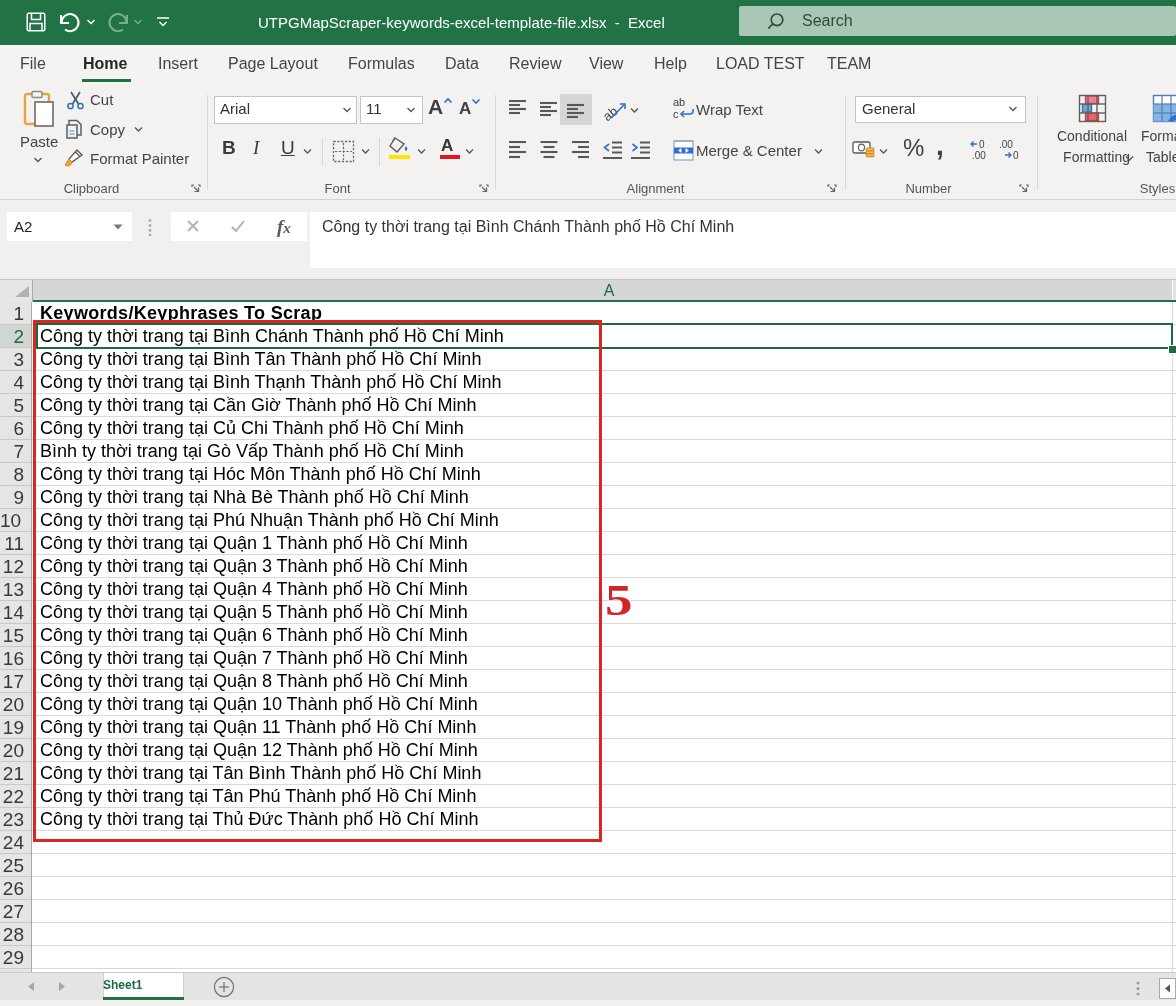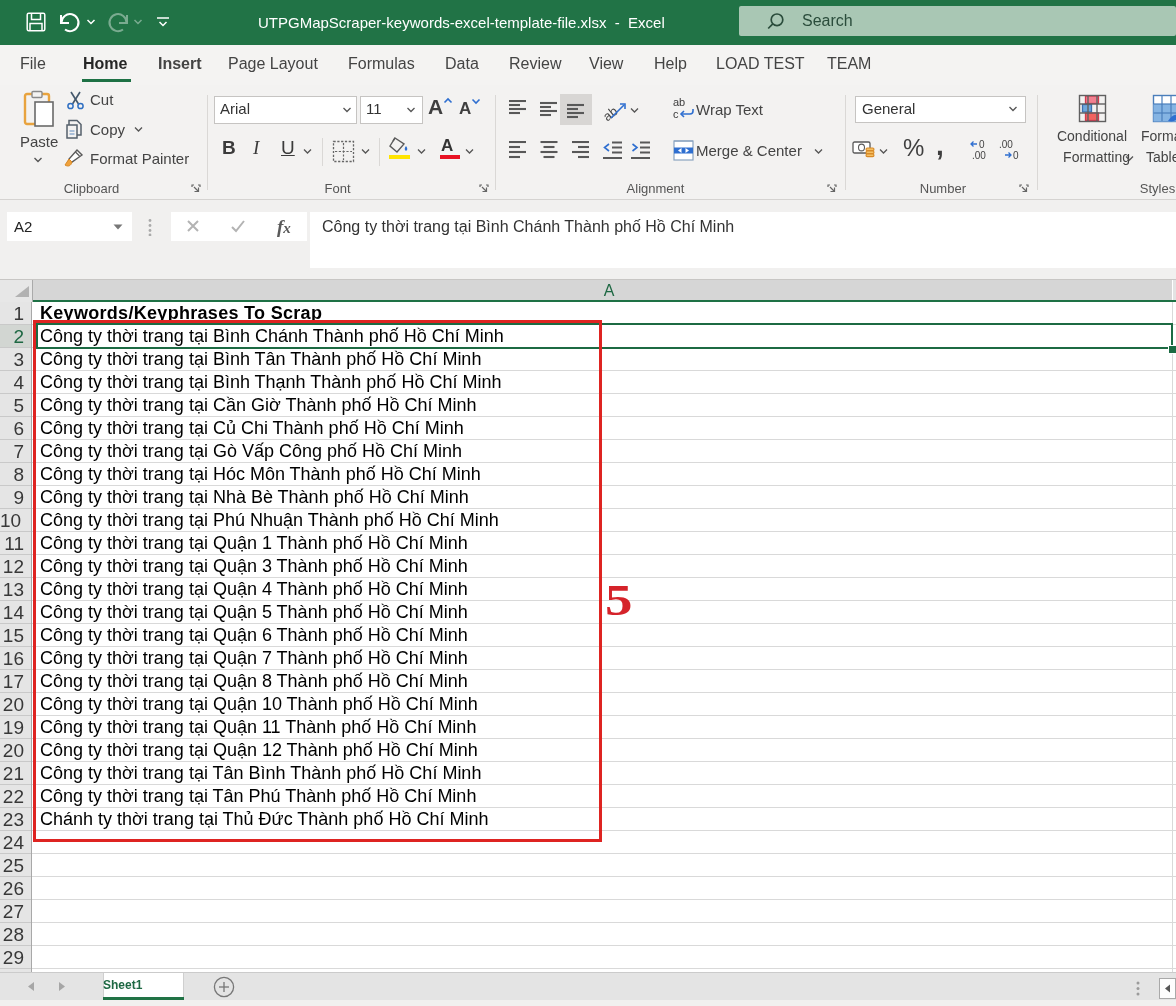--- a/index.html
+++ b/index.html
@@ -33,21 +33,21 @@
 <div style="position:absolute;left:258px;top:0;height:45px;line-height:45px;color:#fff;font-size:15px;white-space:pre">UTPGMapScraper-keywords-excel-template-file.xlsx  -  Excel</div>
 <div style="position:absolute;left:739px;top:6px;width:437px;height:30px;background:#a9c7b4;border-radius:2px"></div>
 <svg style="position:absolute;left:767px;top:13px" width="17" height="17" viewBox="0 0 17 17">
 <circle cx="10" cy="6.8" r="5.8" fill="none" stroke="#2a4c3b" stroke-width="1.7"></circle>
 <line x1="5.8" y1="10.9" x2="1.2" y2="15.5" stroke="#2a4c3b" stroke-width="1.7"></line>
 </svg>
 <div style="position:absolute;left:802px;top:6px;height:30px;line-height:30px;font-size:16px;color:#2a4c3b">Search</div>
 <div style="position:absolute;left:0;top:45px;width:1176px;height:40px;background:#f4f3f2"></div>
 <div style="position:absolute;left:20px;top:45px;height:38px;line-height:38px;font-size:16px;color:#444;font-weight:normal">File</div>
 <div style="position:absolute;left:83px;top:45px;height:38px;line-height:38px;font-size:16px;color:#262626;font-weight:bold">Home</div>
-<div style="position:absolute;left:158px;top:45px;height:38px;line-height:38px;font-size:16px;color:#444;font-weight:bold">Insert</div>
+<div style="position:absolute;left:158px;top:45px;height:38px;line-height:38px;font-size:16px;color:#444;font-weight:normal">Insert</div>
 <div style="position:absolute;left:228px;top:45px;height:38px;line-height:38px;font-size:16px;color:#444;font-weight:normal">Page Layout</div>
 <div style="position:absolute;left:348px;top:45px;height:38px;line-height:38px;font-size:16px;color:#444;font-weight:normal">Formulas</div>
 <div style="position:absolute;left:445px;top:45px;height:38px;line-height:38px;font-size:16px;color:#444;font-weight:normal">Data</div>
 <div style="position:absolute;left:509px;top:45px;height:38px;line-height:38px;font-size:16px;color:#444;font-weight:normal">Review</div>
 <div style="position:absolute;left:589px;top:45px;height:38px;line-height:38px;font-size:16px;color:#444;font-weight:normal">View</div>
 <div style="position:absolute;left:654px;top:45px;height:38px;line-height:38px;font-size:16px;color:#444;font-weight:normal">Help</div>
 <div style="position:absolute;left:716px;top:45px;height:38px;line-height:38px;font-size:16px;color:#444;font-weight:normal">LOAD TEST</div>
 <div style="position:absolute;left:827px;top:45px;height:38px;line-height:38px;font-size:16px;color:#444;font-weight:normal">TEAM</div>
 <div style="position:absolute;left:82px;top:79px;width:49px;height:3px;background:#1e7145"></div>
 <div style="position:absolute;left:0;top:85px;width:1176px;height:114px;background:#f3f2f1"></div>
@@ -250,21 +250,21 @@
 <svg style="position:absolute;left:969px;top:139px" width="24" height="22" viewBox="0 0 24 22">
 <text x="10" y="9" font-size="10" fill="#444" font-family="Liberation Sans">0</text>
 <text x="3" y="20" font-size="10" fill="#444" font-family="Liberation Sans">.00</text>
 <path d="M8 5 H2 M4.5 2.5 L2 5 L4.5 7.5" fill="none" stroke="#2f6fd0" stroke-width="1.3"></path>
 </svg>
 <svg style="position:absolute;left:997px;top:139px" width="24" height="22" viewBox="0 0 24 22">
 <text x="2" y="9" font-size="10" fill="#444" font-family="Liberation Sans">.00</text>
 <text x="16" y="20" font-size="10" fill="#444" font-family="Liberation Sans">0</text>
 <path d="M8 16 H14 M11.5 13.5 L14 16 L11.5 18.5" fill="none" stroke="#2f6fd0" stroke-width="1.3"></path>
 </svg>
-<div style="position:absolute;left:891px;top:181px;width:75px;text-align:right;font-size:13px;color:#555">Number</div>
+<div style="position:absolute;left:891px;top:181px;width:75px;text-align:center;font-size:13px;color:#555">Number</div>
 <svg style="position:absolute;left:1019px;top:184px" width="10" height="10" viewBox="0 0 10 10">
 <path d="M1 3 V1 H3 M7 1 H9 V3" fill="none" stroke="#666" stroke-width="1.2"></path>
 <path d="M3 3 L7.5 7.5 M7.5 3.5 V7.5 H3.5" fill="none" stroke="#666" stroke-width="1.2"></path>
 </svg>
 <svg style="position:absolute;left:1078px;top:94px" width="29" height="29" viewBox="0 0 29 29">
 <rect x="7.5" y="2" width="13" height="7.5" fill="#f28090" stroke="#d03a4f" stroke-width="1.3"></rect>
 <rect x="4.5" y="10.5" width="9" height="7.5" fill="#6fa8dc" stroke="#3d6fae" stroke-width="1.3"></rect>
 <rect x="7.5" y="19" width="13" height="7.5" fill="#f26360" stroke="#d03a4f" stroke-width="1.3"></rect>
 <g fill="none" stroke="#606060" stroke-width="1.4">
 <rect x="1.5" y="1.5" width="26" height="26"></rect>
@@ -414,37 +414,37 @@
 <div style="position:absolute;left:0;top:923px;width:31px;height:23px;background:transparent;line-height:23px;text-align:right;padding-right:7px;box-sizing:border-box;font-size:19px;color:#383838">28</div>
 <div style="position:absolute;left:0;top:945px;width:31px;height:1px;background:#c9c9c9"></div>
 <div style="position:absolute;left:0;top:946px;width:31px;height:23px;background:transparent;line-height:23px;text-align:right;padding-right:7px;box-sizing:border-box;font-size:19px;color:#383838">29</div>
 <div style="position:absolute;left:0;top:968px;width:31px;height:1px;background:#c9c9c9"></div>
 <div style="position:absolute;left:40px;top:302px;height:30px;line-height:23px;font-size:18px;font-weight:bold;color:#000;text-decoration:underline;letter-spacing:0.3px;white-space:pre">Keywords/Keyphrases To Scrap</div>
 <div style="position:absolute;left:40px;top:325px;height:23px;line-height:23px;font-size:18px;color:#000;white-space:pre">Công ty thời trang tại Bình Chánh Thành phố Hồ Chí Minh</div>
 <div style="position:absolute;left:40px;top:348px;height:23px;line-height:23px;font-size:18px;color:#000;white-space:pre">Công ty thời trang tại Bình Tân Thành phố Hồ Chí Minh</div>
 <div style="position:absolute;left:40px;top:371px;height:23px;line-height:23px;font-size:18px;color:#000;white-space:pre">Công ty thời trang tại Bình Thạnh Thành phố Hồ Chí Minh</div>
 <div style="position:absolute;left:40px;top:394px;height:23px;line-height:23px;font-size:18px;color:#000;white-space:pre">Công ty thời trang tại Cần Giờ Thành phố Hồ Chí Minh</div>
 <div style="position:absolute;left:40px;top:417px;height:23px;line-height:23px;font-size:18px;color:#000;white-space:pre">Công ty thời trang tại Củ Chi Thành phố Hồ Chí Minh</div>
-<div style="position:absolute;left:40px;top:440px;height:23px;line-height:23px;font-size:18px;color:#000;white-space:pre">Công ty thời trang tại Gò Vấp Công phố Hồ Chí Minh</div>
+<div style="position:absolute;left:40px;top:440px;height:23px;line-height:23px;font-size:18px;color:#000;white-space:pre">Bình ty thời trang tại Gò Vấp Thành phố Hồ Chí Minh</div>
 <div style="position:absolute;left:40px;top:463px;height:23px;line-height:23px;font-size:18px;color:#000;white-space:pre">Công ty thời trang tại Hóc Môn Thành phố Hồ Chí Minh</div>
 <div style="position:absolute;left:40px;top:486px;height:23px;line-height:23px;font-size:18px;color:#000;white-space:pre">Công ty thời trang tại Nhà Bè Thành phố Hồ Chí Minh</div>
 <div style="position:absolute;left:40px;top:509px;height:23px;line-height:23px;font-size:18px;color:#000;white-space:pre">Công ty thời trang tại Phú Nhuận Thành phố Hồ Chí Minh</div>
 <div style="position:absolute;left:40px;top:532px;height:23px;line-height:23px;font-size:18px;color:#000;white-space:pre">Công ty thời trang tại Quận 1 Thành phố Hồ Chí Minh</div>
 <div style="position:absolute;left:40px;top:555px;height:23px;line-height:23px;font-size:18px;color:#000;white-space:pre">Công ty thời trang tại Quận 3 Thành phố Hồ Chí Minh</div>
 <div style="position:absolute;left:40px;top:578px;height:23px;line-height:23px;font-size:18px;color:#000;white-space:pre">Công ty thời trang tại Quận 4 Thành phố Hồ Chí Minh</div>
 <div style="position:absolute;left:40px;top:601px;height:23px;line-height:23px;font-size:18px;color:#000;white-space:pre">Công ty thời trang tại Quận 5 Thành phố Hồ Chí Minh</div>
 <div style="position:absolute;left:40px;top:624px;height:23px;line-height:23px;font-size:18px;color:#000;white-space:pre">Công ty thời trang tại Quận 6 Thành phố Hồ Chí Minh</div>
 <div style="position:absolute;left:40px;top:647px;height:23px;line-height:23px;font-size:18px;color:#000;white-space:pre">Công ty thời trang tại Quận 7 Thành phố Hồ Chí Minh</div>
 <div style="position:absolute;left:40px;top:670px;height:23px;line-height:23px;font-size:18px;color:#000;white-space:pre">Công ty thời trang tại Quận 8 Thành phố Hồ Chí Minh</div>
 <div style="position:absolute;left:40px;top:693px;height:23px;line-height:23px;font-size:18px;color:#000;white-space:pre">Công ty thời trang tại Quận 10 Thành phố Hồ Chí Minh</div>
 <div style="position:absolute;left:40px;top:716px;height:23px;line-height:23px;font-size:18px;color:#000;white-space:pre">Công ty thời trang tại Quận 11 Thành phố Hồ Chí Minh</div>
 <div style="position:absolute;left:40px;top:739px;height:23px;line-height:23px;font-size:18px;color:#000;white-space:pre">Công ty thời trang tại Quận 12 Thành phố Hồ Chí Minh</div>
 <div style="position:absolute;left:40px;top:762px;height:23px;line-height:23px;font-size:18px;color:#000;white-space:pre">Công ty thời trang tại Tân Bình Thành phố Hồ Chí Minh</div>
 <div style="position:absolute;left:40px;top:785px;height:23px;line-height:23px;font-size:18px;color:#000;white-space:pre">Công ty thời trang tại Tân Phú Thành phố Hồ Chí Minh</div>
-<div style="position:absolute;left:40px;top:808px;height:23px;line-height:23px;font-size:18px;color:#000;white-space:pre">Chánh ty thời trang tại Thủ Đức Thành phố Hồ Chí Minh</div>
+<div style="position:absolute;left:40px;top:808px;height:23px;line-height:23px;font-size:18px;color:#000;white-space:pre">Công ty thời trang tại Thủ Đức Thành phố Hồ Chí Minh</div>
 <div style="position:absolute;left:35.5px;top:323px;width:1137px;height:25.5px;border:2.2px solid #1c6a43;box-sizing:border-box"></div>
 <div style="position:absolute;left:1167.5px;top:344.5px;width:7px;height:7px;background:#1c6a43;border:1.2px solid #fff;box-sizing:content-box"></div>
 <div style="position:absolute;left:33px;top:319.5px;width:568.5px;height:522.5px;border:3.2px solid #de2421;box-sizing:border-box"></div>
 <div style="position:absolute;left:605px;top:574px;font-size:45px;font-weight:bold;color:#d5232a;font-family:'Liberation Serif',serif;transform:scaleX(1.22);transform-origin:0 0">5</div>
 <div style="position:absolute;left:0;top:972px;width:1176px;height:1px;background:#cbcbcb"></div>
 <div style="position:absolute;left:0;top:973px;width:1176px;height:27px;background:#e4e4e4"></div>
 <svg style="position:absolute;left:26px;top:981px" width="10" height="11" viewBox="0 0 10 11">
     <path d="M8 1 L2 5.5 L8 10 Z" fill="#a6a6a6"></path>
   </svg>
 <svg style="position:absolute;left:57px;top:981px" width="10" height="11" viewBox="0 0 10 11">

